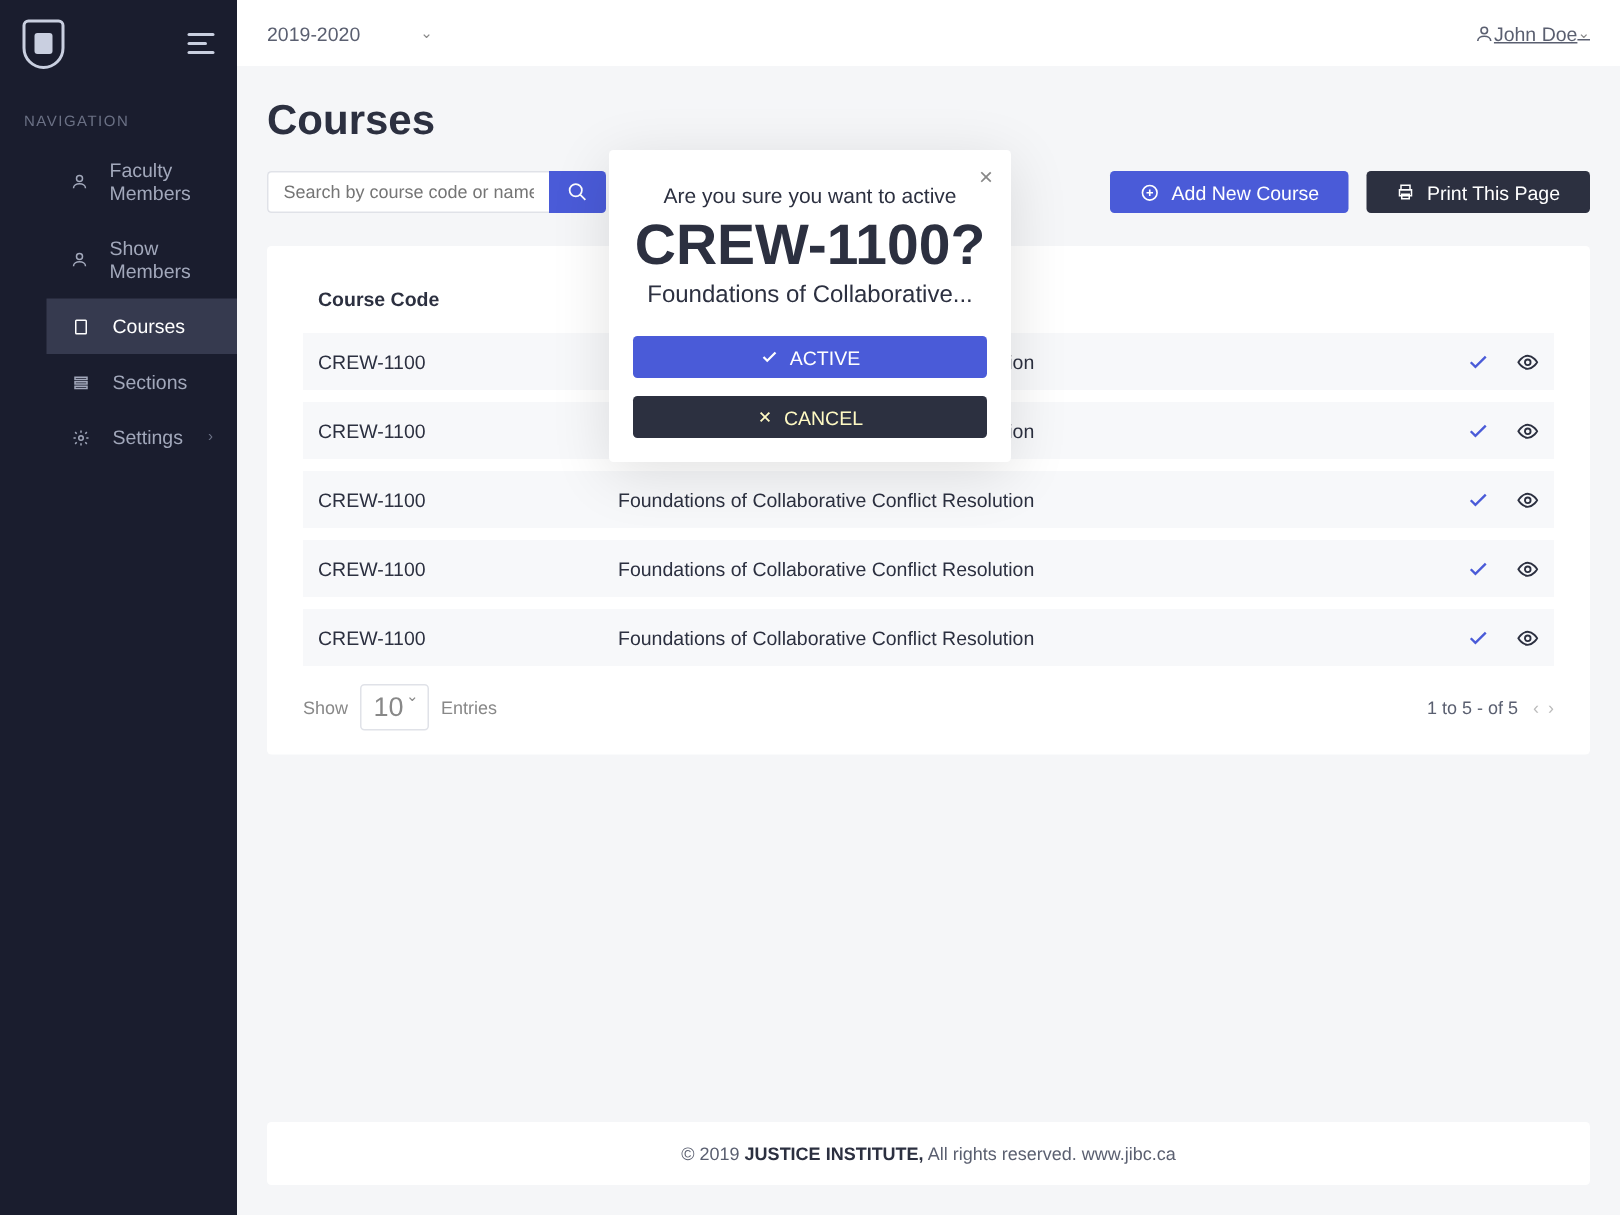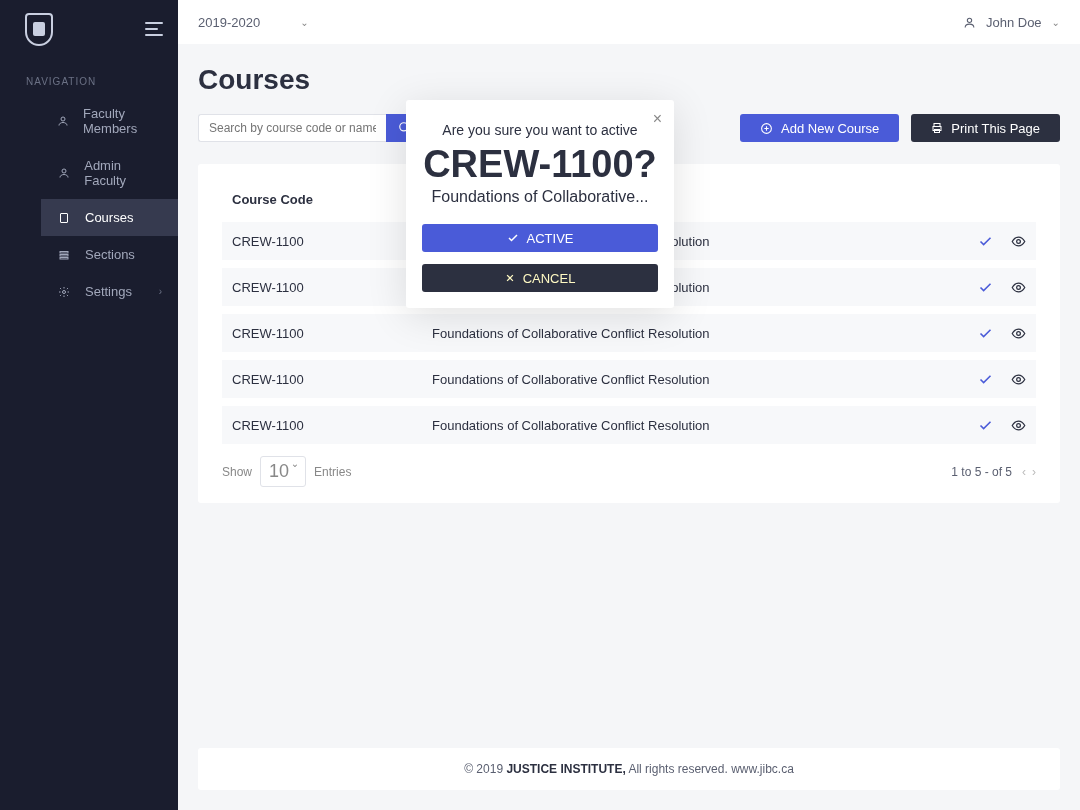--- a/index.html
+++ b/index.html
@@ -13,26 +13,25 @@
       width: 1080px;
       height: 810px;
       overflow: hidden;
       position: relative;
     }
     .layout {
       display: flex;
       height: 100%;
     }
     .sidebar {
-      width: 178px;
+      width: 158px;
       background: #1a1d2e;
       height: 100%;
       color: #fff;
       flex-shrink: 0;
-      padding-left: 10px;
     }
     .logo-area {
       display: flex;
       align-items: center;
       padding: 12px 15px;
       height: 58px;
     }
     .logo-shape {
       width: 28px;
       height: 33px;
@@ -113,24 +112,24 @@
       display: flex;
       align-items: center;
       gap: 40px;
       cursor: pointer;
     }
     .year-select .chev { font-size: 10px; color: #888; }
     .user-area {
       margin-left: auto;
       display: flex;
       align-items: center;
-      gap: 10px;
       color: #5a5f70;
       font-size: 13px;
       cursor: pointer;
+      text-decoration: underline;
     }
     .content {
       padding: 20px;
       flex: 1;
       display: flex;
       flex-direction: column;
     }
     .page-title {
       font-size: 28px;
       color: #2c3040;
@@ -375,21 +374,21 @@
       </span>
       <span>Faculty Members</span>
     </div>
     <div class="nav-item">
       <span class="nav-icon">
         <svg width="12" height="12" viewBox="0 0 24 24" fill="none" stroke="currentColor" stroke-width="2">
             <circle cx="12" cy="8" r="4"></circle>
             <path d="M4 21c0-4 4-6 8-6s8 2 8 6"></path>
           </svg>
       </span>
-      <span>Admin Faculty</span>
+      <span>Show Members</span>
     </div>
     <div class="nav-item active">
       <span class="nav-icon">
         <svg width="12" height="12" viewBox="0 0 24 24" fill="none" stroke="currentColor" stroke-width="2">
             <rect x="5" y="3" width="14" height="18" rx="1"></rect>
           </svg>
       </span>
       <span>Courses</span>
     </div>
     <div class="nav-item">

